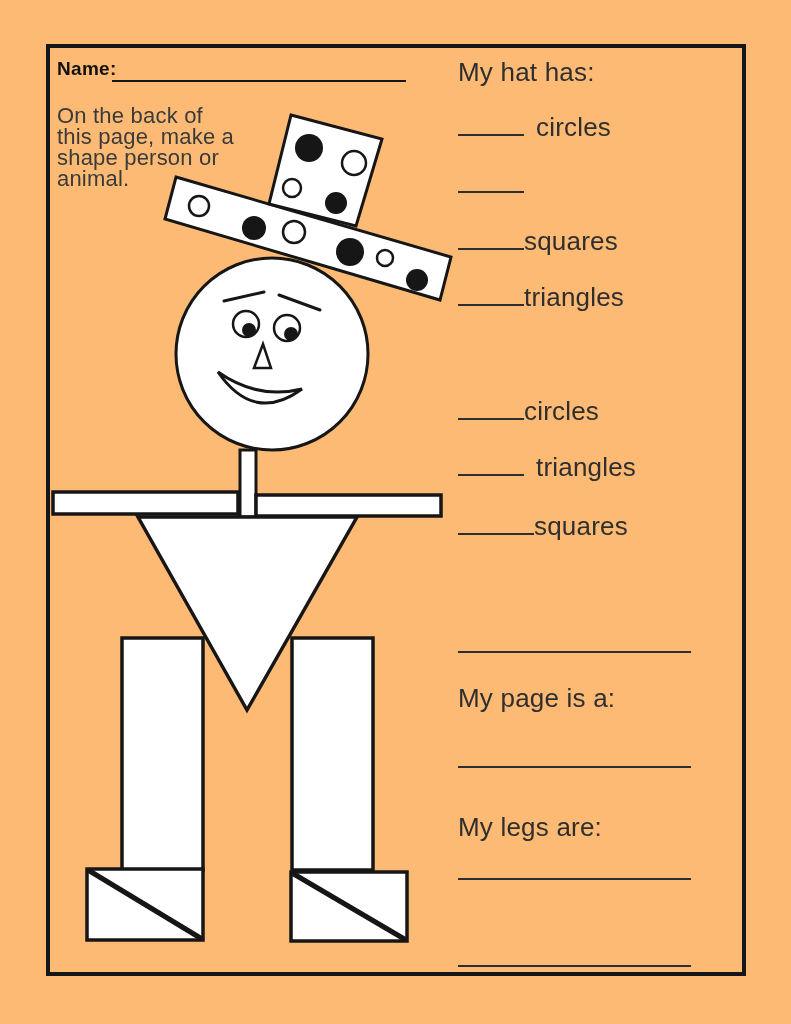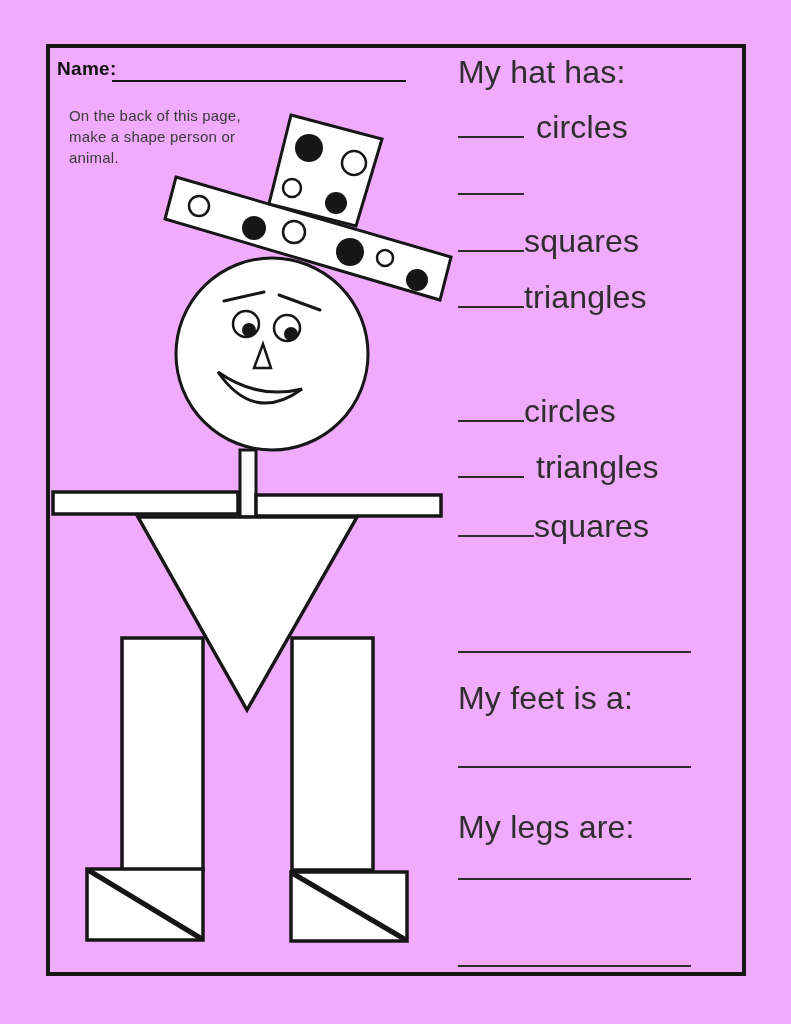--- a/index.html
+++ b/index.html
@@ -1,42 +1,42 @@
 <!DOCTYPE html>
 <html><head>
 <meta charset="utf-8">
 <style>
   html,body{margin:0;padding:0;background:#ffffff;}
   .canvas{
     position:relative;
     width:791px;height:1024px;
-    background:#f0abfc;
+    background:#fdba74;
     font-family:"Liberation Sans", sans-serif;
     color:#2c2c2c;
     overflow:hidden;
   }
   .border-frame{
     position:absolute;left:46px;top:44px;width:692px;height:924px;
     border:4px solid #161616;
   }
   .figure-svg{position:absolute;left:0;top:0;width:791px;height:1024px;}
   .name-row{position:absolute;left:57px;top:58px;height:26px;}
   .name-label{
     position:absolute;left:0;top:0;
     font-size:19px;font-weight:bold;color:#111;letter-spacing:.3px;
   }
   .name-line{
     position:absolute;left:55px;top:0;width:294px;height:22px;
     border-bottom:2px solid #161616;
   }
   .instruction{
-    position:absolute;left:69px;top:105px;width:182px;
-    font-size:15px;line-height:21px;color:#3a3a3a;letter-spacing:.2px;
+    position:absolute;left:57px;top:105px;width:182px;
+    font-size:22px;line-height:21px;color:#3a3a3a;letter-spacing:.2px;
   }
-  .rc{position:absolute;left:458px;font-size:32px;line-height:30px;color:#2e2e2e;letter-spacing:.2px;white-space:nowrap;}
+  .rc{position:absolute;left:458px;font-size:26px;line-height:30px;color:#2e2e2e;letter-spacing:.2px;white-space:nowrap;}
   .rc .blank{
     display:inline-block;width:66px;height:20px;
     border-bottom:2px solid #2e2e2e;vertical-align:baseline;
   }
   .rc .blank.gap{margin-right:12px;}
   .answer-line{
     position:absolute;left:458px;width:233px;height:2px;background:#2e2e2e;
   }
 </style>
 </head>
@@ -116,21 +116,21 @@
   </div>
   <div class="rc" style="top:452px">
     <span class="blank gap"></span><span>triangles</span>
   </div>
   <div class="rc" style="top:511px">
     <span class="blank" style="width:76px"></span><span>squares</span>
   </div>
 
   <div class="answer-line" style="top:651px"></div>
 
-  <div class="rc" style="top:683px">My feet is a:</div>
+  <div class="rc" style="top:683px">My page is a:</div>
   <div class="answer-line" style="top:766px"></div>
 
   <div class="rc" style="top:812px">My legs are:</div>
   <div class="answer-line" style="top:878px"></div>
 
   <div class="answer-line" style="top:965px"></div>
 
 </div>
 
 </body></html>

